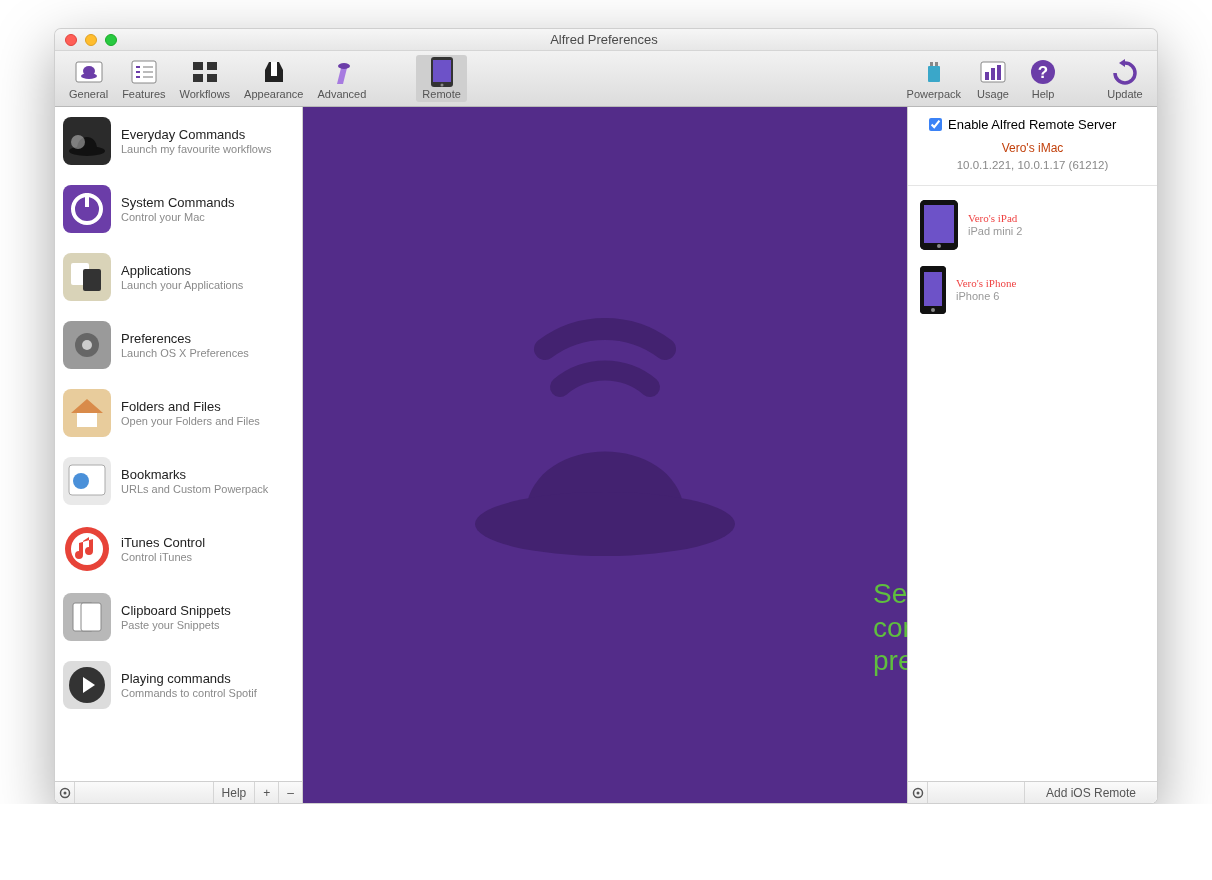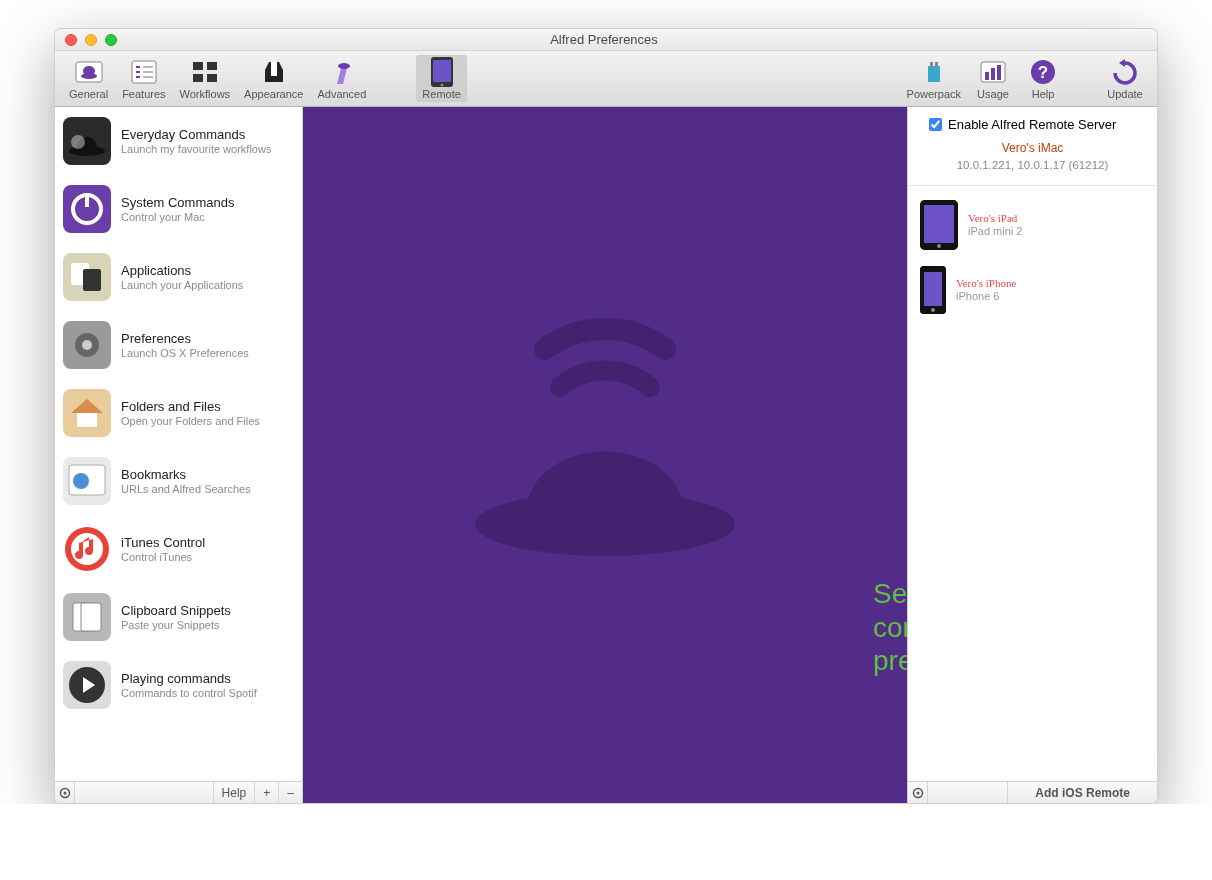--- a/index.html
+++ b/index.html
@@ -129,21 +129,21 @@
   .dev.phone .dico { width:26px; height:48px; border-radius:4px;}
   .dev .dtxt .n { font-size:11px; color:#ef4444;font-family:Liberation Serif, serif;}
   .dev .dtxt .m { font-size:11px; color:#999; margin-top:1px;}
   .rp-footer {
     height:22px; border-top:1px solid #cfcfcf;
     background:linear-gradient(#fafafa,#ececec);
     display:flex; align-items:center; font-size:12px; color:#555;
   }
   .rp-footer .gear { width:20px; text-align:center; border-right:1px solid #d5d5d5; height:100%; display:flex;align-items:center;justify-content:center;}
   .rp-footer .spacer{flex:1;}
-  .rp-footer .add { padding:0 27px; border-left:1px solid #d5d5d5; height:100%; display:flex; align-items:center;font-weight:bold;}
+  .rp-footer .add { padding:0 21px; border-left:1px solid #d5d5d5; height:100%; display:flex; align-items:center;}
 </style>
 </head>
 <body>
 
 <div class="window">
   <div class="titlebar">
     <div class="traffic">
       <div class="tl red"></div>
       <div class="tl yellow"></div>
       <div class="tl green"></div>
@@ -331,21 +331,21 @@
           <div class="sb-row">
             <div class="ico">
               <svg width="48" height="48">
                 <rect width="48" height="48" rx="8" fill="#e9e9e9"></rect>
                 <rect x="6" y="8" width="36" height="30" rx="3" fill="#fff" stroke="#aaa"></rect>
                 <circle cx="18" cy="24" r="8" fill="#4a90d9"></circle>
               </svg>
             </div>
             <div class="txt">
               <div class="t">Bookmarks</div>
-              <div class="s">URLs and Alfred Searches</div>
+              <div class="s">URLs and Custom Powerpack</div>
             </div>
           </div>
           <div class="sb-row">
             <div class="ico">
               <svg width="48" height="48">
                 <circle cx="24" cy="24" r="22" fill="#e74338"></circle>
                 <circle cx="24" cy="24" r="16" fill="#fff"></circle>
                 <path d="M20 16 L20 30 A4 4 0 1 1 16 26 V18 L30 14 V26 A4 4 0 1 1 26 22 V12 Z" fill="#e74338"></path>
               </svg>
             </div>

